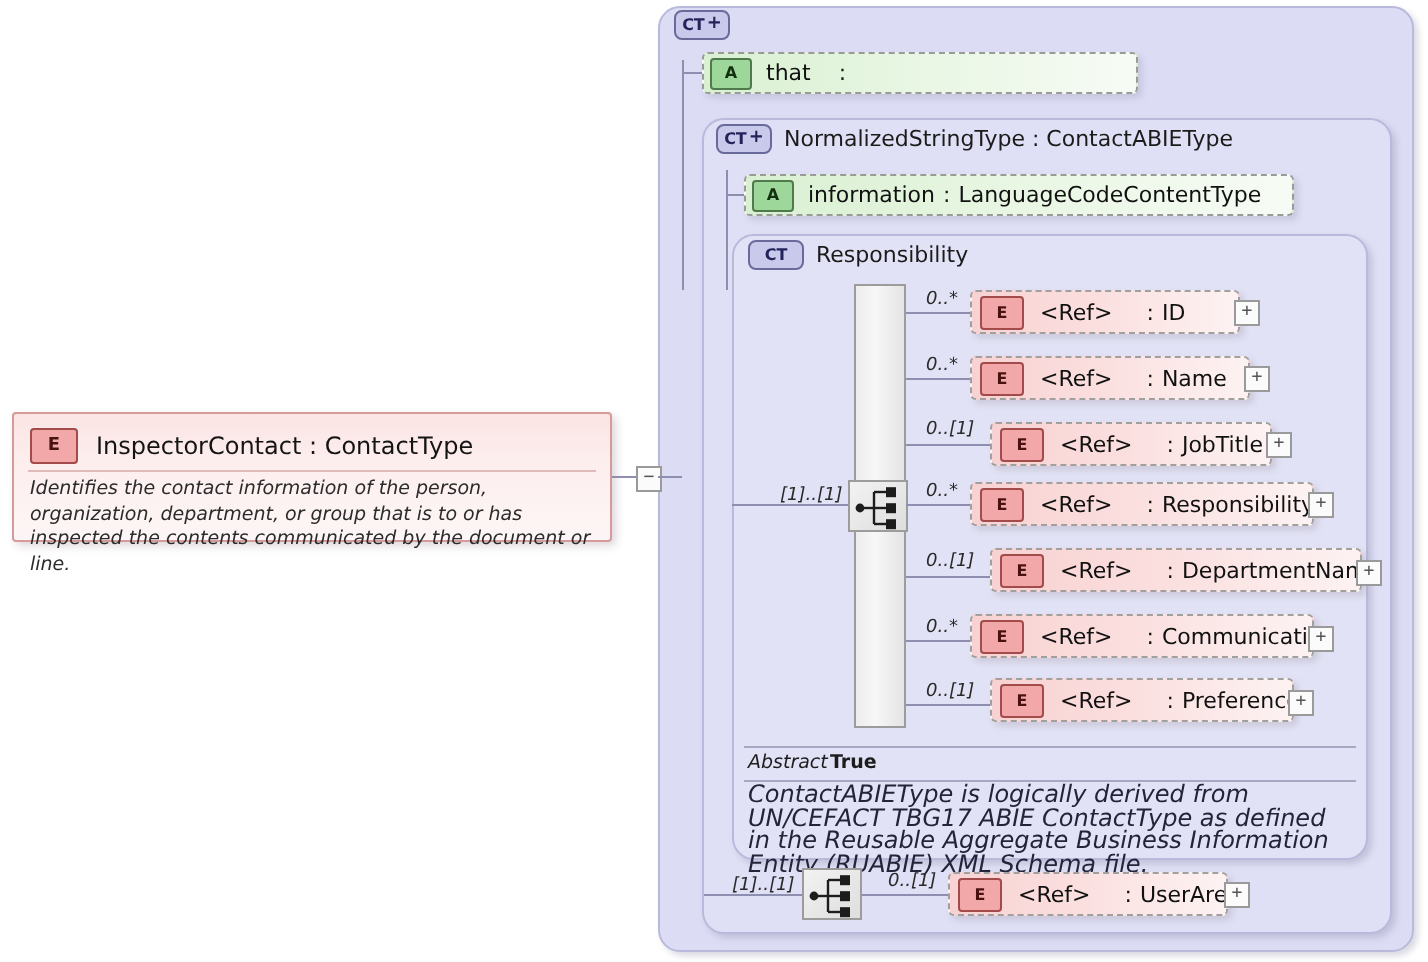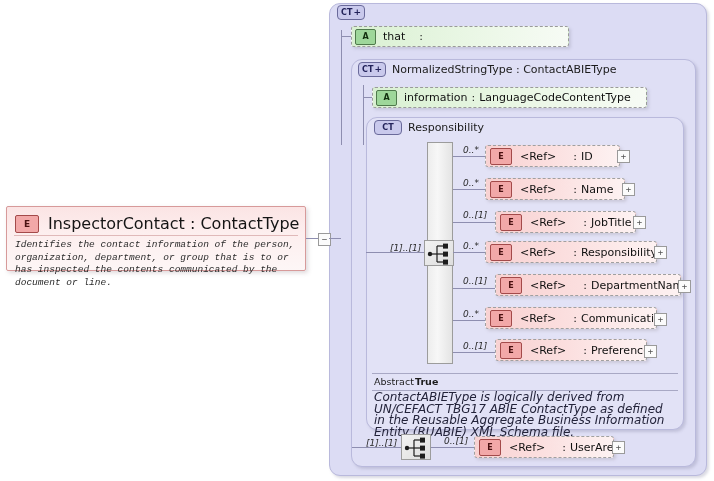--- a/index.html
+++ b/index.html
@@ -121,38 +121,38 @@
   .root-head{
     position:absolute;display:flex;align-items:center;
     left:8px;top:7px;
   }
   .root-badge{
     width:22px;height:16px;flex:none;
     background:#f2a8a8;border:1px solid #a34a4a;border-radius:2px;
     display:flex;align-items:center;justify-content:center;
     font-size:9px;font-weight:bold;color:#4a1111;margin-right:9px;
   }
-  .root-title{font-size:16px;color:#141414;}
+  .root-title{font-size:12px;color:#141414;}
   .root-divider{
     position:absolute;left:7px;right:7px;top:28px;height:1px;background:#e0b9b9;
   }
   .root-doc{
     position:absolute;left:8px;right:8px;top:32px;
-    font-size:9.5px;font-style:italic;color:#2b2b2b;line-height:12.5px;font-family:Liberation Mono, monospace;
+    font-size:9.5px;font-style:italic;color:#2b2b2b;line-height:12.5px;
   }
   .minus-box{
     position:absolute;width:11px;height:11px;
     border:1px solid #9a9a9a;background:#fbfbfb;
     display:flex;align-items:center;justify-content:center;
     font-size:9px;line-height:1;color:#555;
     font-family:"DejaVu Sans Mono","Liberation Mono",monospace;
   }
   .abs-rule{position:absolute;height:1px;background:#a8a8c4;}
   .abs-label{
-    position:absolute;font-size:9.5px;color:#1d1d1d;
+    position:absolute;font-size:9.5px;font-style:italic;color:#1d1d1d;
   }
   .abs-value{
     position:absolute;font-size:9.5px;font-weight:bold;color:#1d1d1d;
   }
   .abs-note{
     position:absolute;font-size:12px;font-style:italic;color:#23233a;
     line-height:11.5px;
   }
 </style>
 </head>

